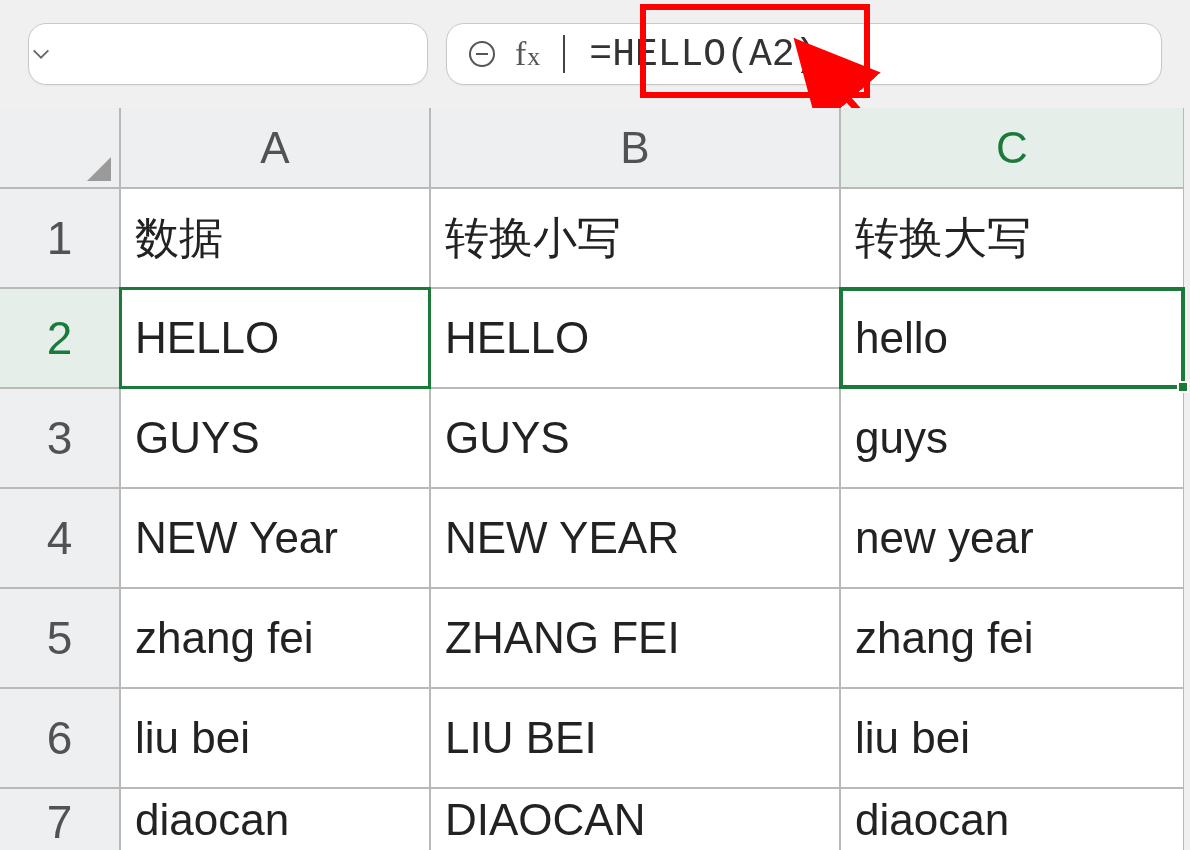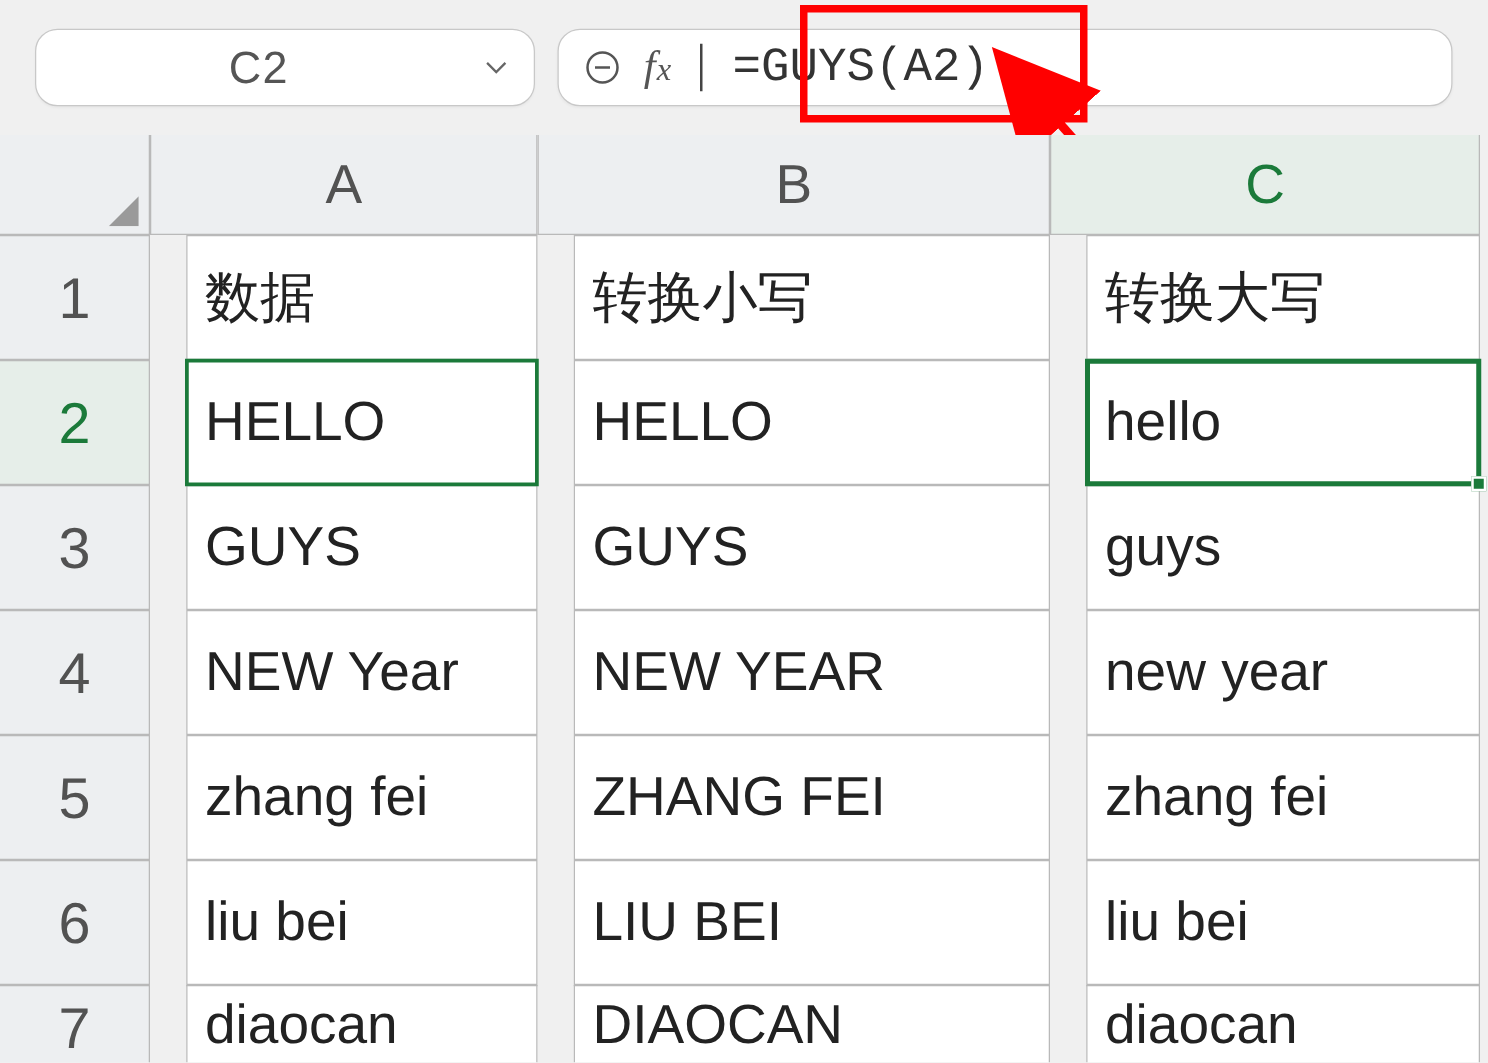--- a/index.html
+++ b/index.html
@@ -58,21 +58,20 @@
     gap: 16px;
     box-shadow: 0 1px 2px rgba(0,0,0,0.04);
   }
   .fb-icon {
     width: 34px; height: 34px;
     display: flex; align-items: center; justify-content: center;
     color: #555;
   }
   .fb-fx {
     font-family: "Times New Roman", serif;
-    font-style: italic;
     font-size: 34px;
     color: #555;
     letter-spacing: 1px;
     padding-right: 6px;
   }
   .fb-cursor {
     width: 2px; height: 38px; background: #444;
     margin-right: 8px;
   }
   .fb-formula {
@@ -134,21 +133,20 @@
     justify-content: center;
     border-left: none;
   }
   .dcell {
     height: 100px;
     background: #ffffff;
     color: #222;
     font-size: 44px;
     padding: 0 14px;
     justify-content: flex-start;
-    margin-left: 29px;
   }
   .dcell.cn { font-family: "Microsoft YaHei", sans-serif; }
 
   
   .hcell.activecol { color: #1b7a3a; background:#e6eee9; }
   
   .rcell.activerow { color: #1b7a3a; background:#e6eee9; }
 
   
   .dcell.selected {
@@ -179,37 +177,36 @@
     border-bottom: none;
     align-items: flex-start;
     padding-top: 6px;
   }
 </style>
 </head>
 <body>
 
 <div class="topbar">
   <div class="name-box">
-    <span class="cellref">C2</span>
     <span class="chev">
       <svg width="22" height="22" viewBox="0 0 24 24">
           <path d="M4 8 L12 16 L20 8" fill="none" stroke="#666" stroke-width="2"></path>
         </svg>
     </span>
   </div>
   <div class="formula-box">
     <span class="fb-icon">
       <svg width="30" height="30" viewBox="0 0 30 30">
           <circle cx="15" cy="15" r="12" fill="none" stroke="#555" stroke-width="2"></circle>
           <line x1="9" y1="15" x2="21" y2="15" stroke="#555" stroke-width="2"></line>
         </svg>
     </span>
     <span class="fb-fx">f<span style="font-size:26px">x</span></span>
     <span class="fb-cursor"></span>
-    <span class="fb-formula">=GUYS(A2)</span>
+    <span class="fb-formula">=HELLO(A2)</span>
   </div>
 </div>
 
 <div class="red-rect"></div>
 
 <svg class="arrow-wrap" width="1190" height="850">
   <defs>
     <marker id="ah" markerWidth="14" markerHeight="14" refX="2" refY="6" orient="auto">
       <path d="M0,0 L12,6 L0,12 z" fill="#ff0000"></path>
     </marker>

